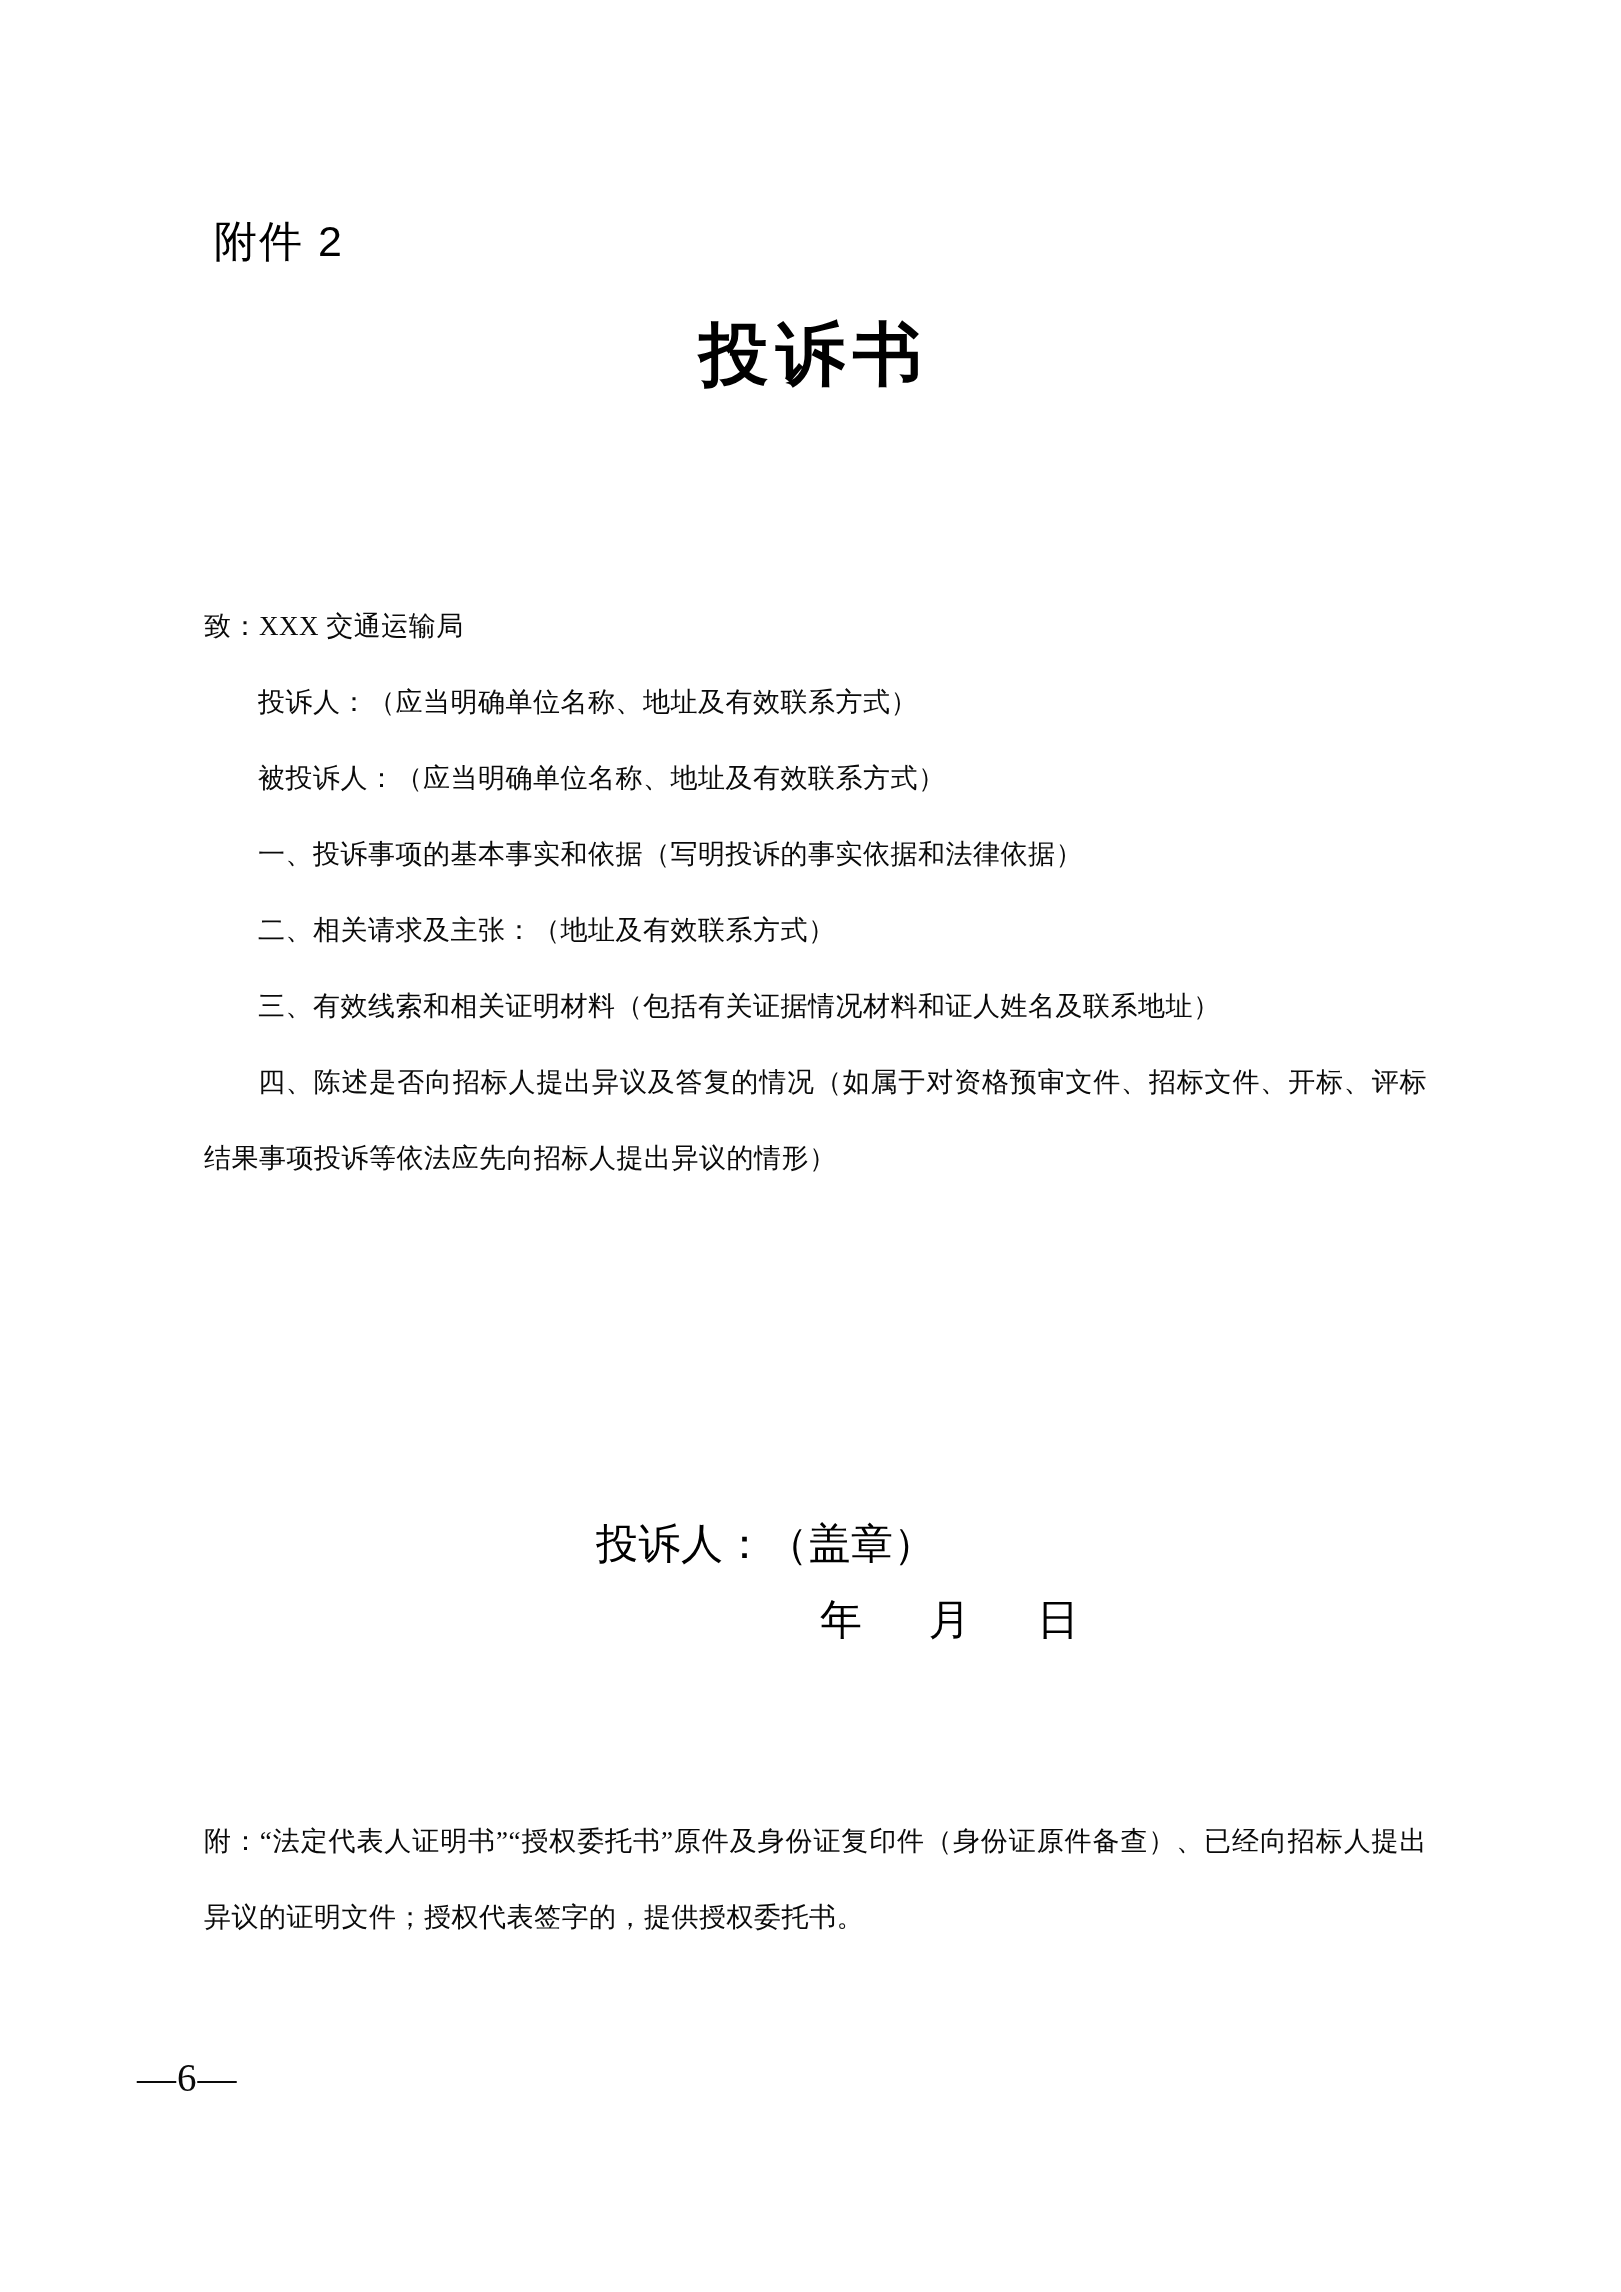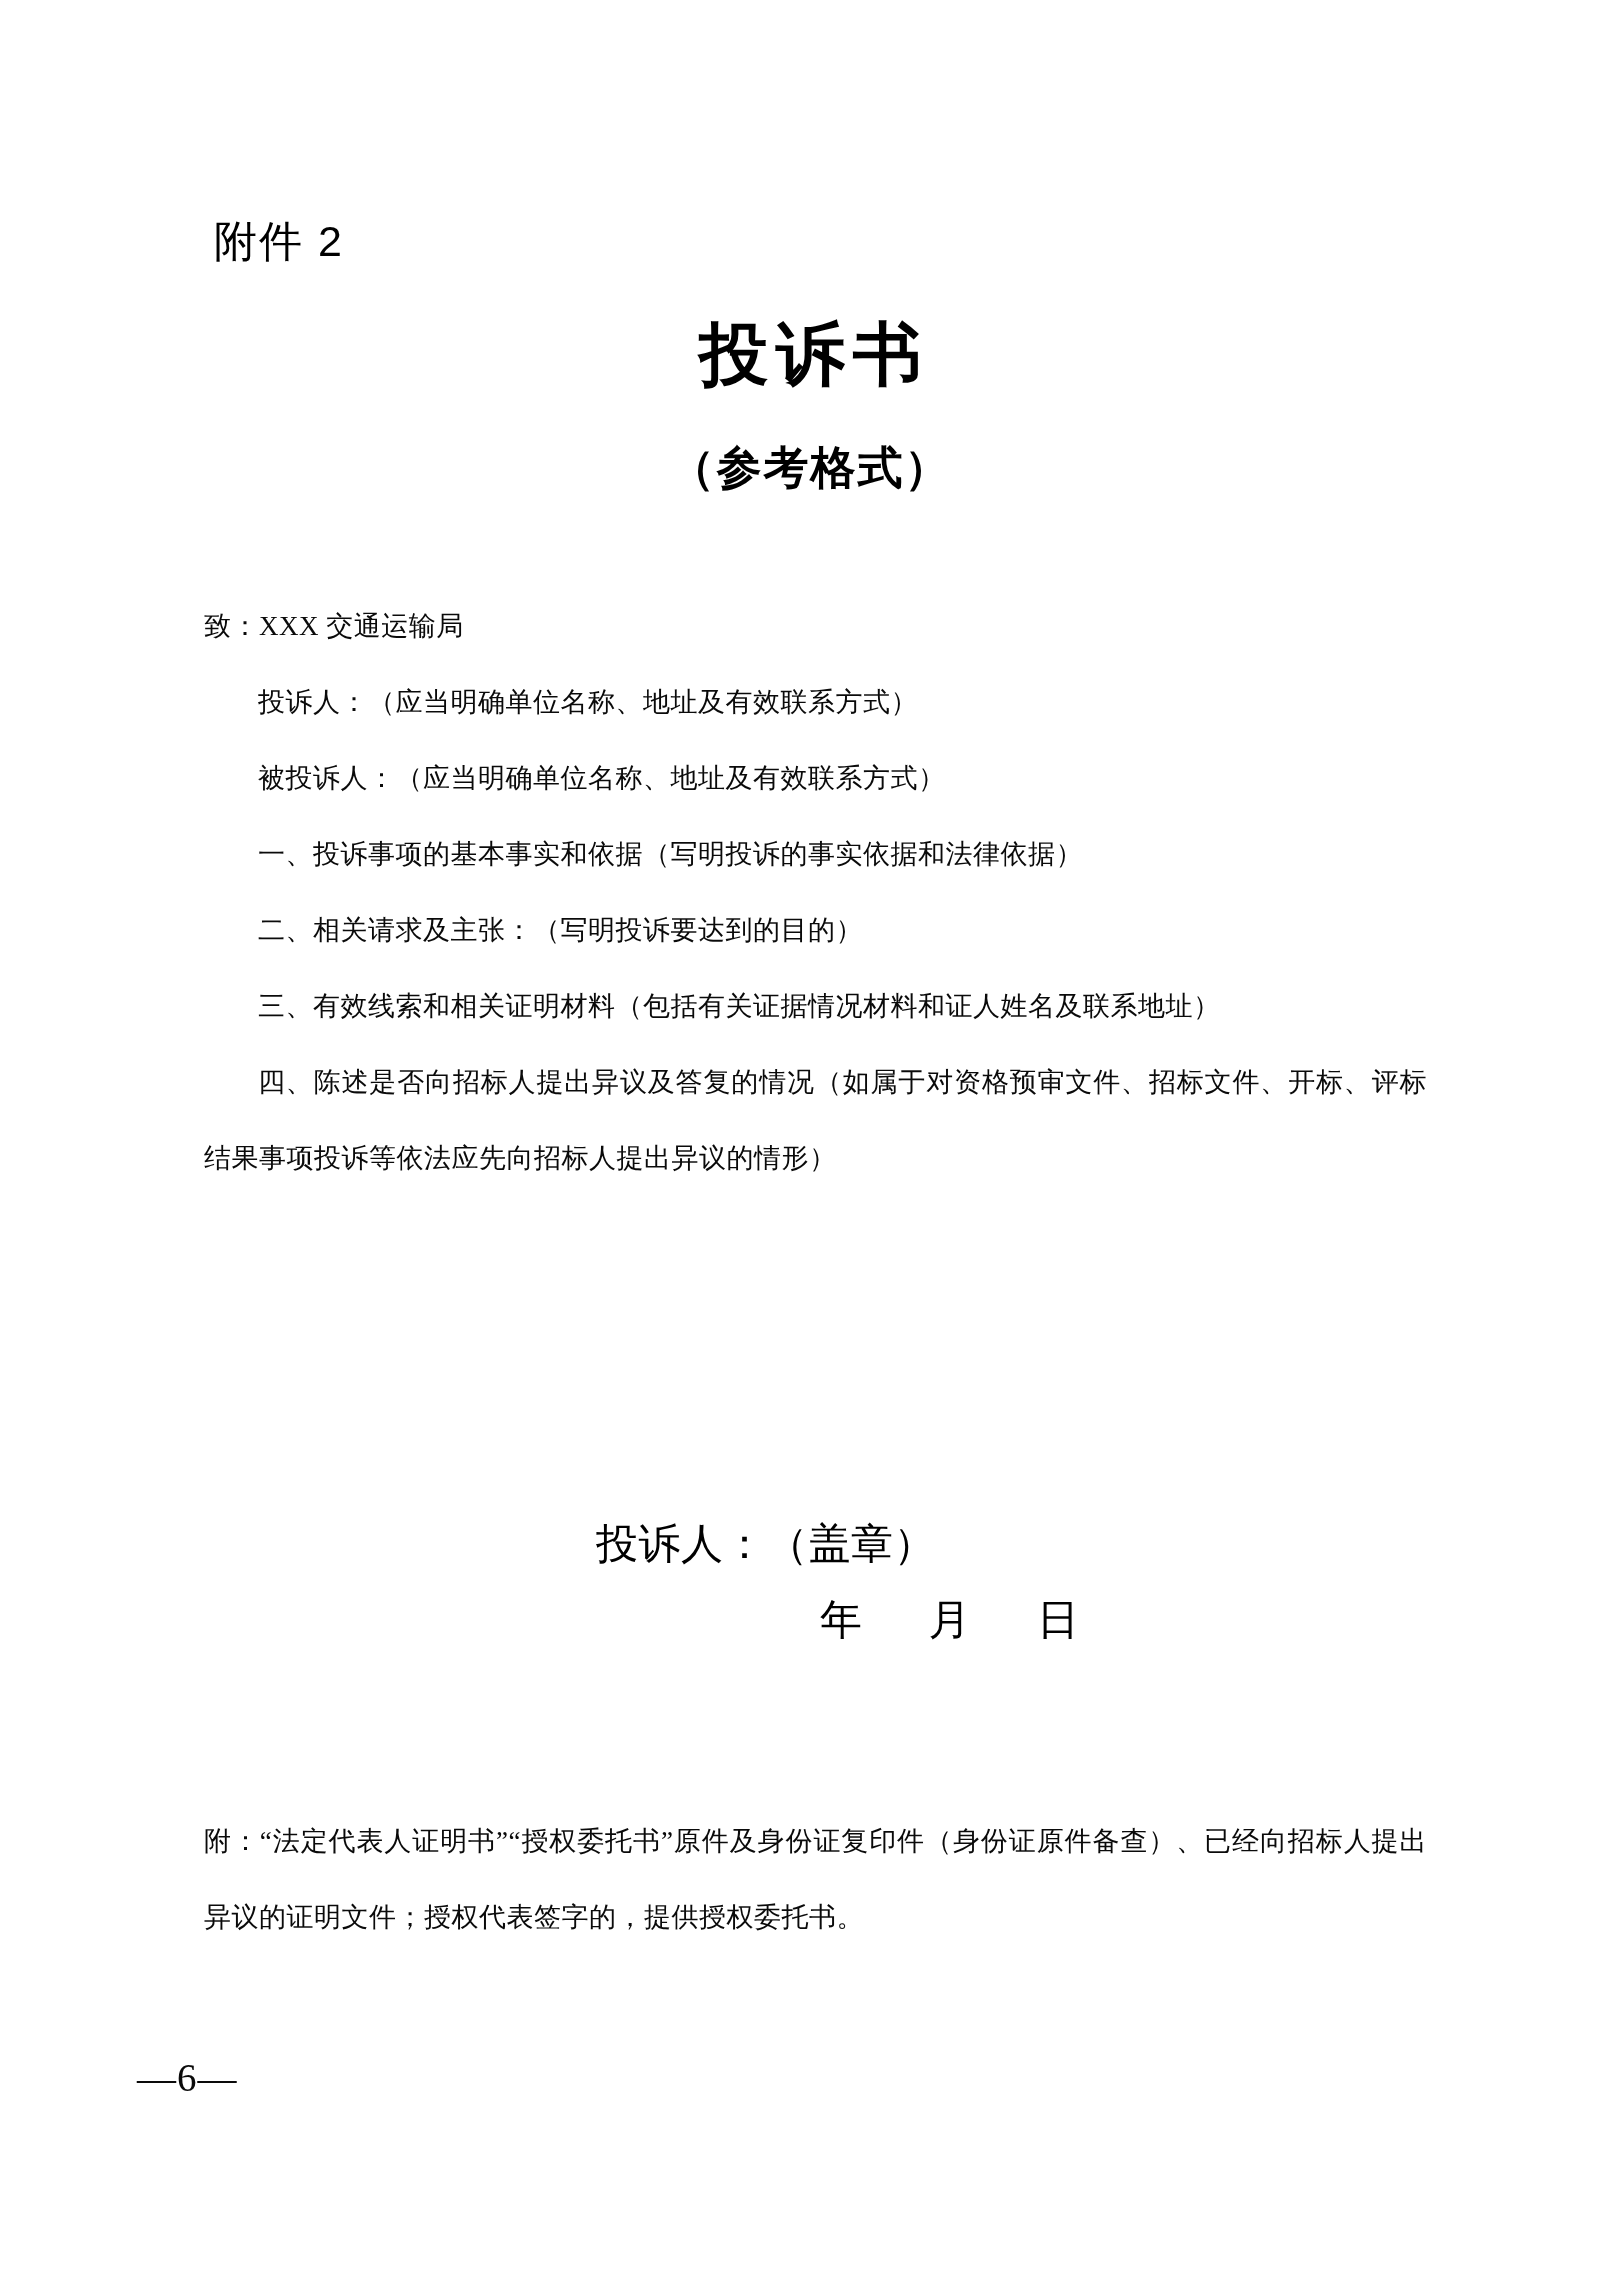--- a/index.html
+++ b/index.html
@@ -138,28 +138,27 @@
 </style>
 </head>
 <body>
 
 <div class="page">
 
   <div class="attachment-label">附件 2</div>
 
   <div class="doc-title">投诉书</div>
 
-  <div class="doc-subtitle">（参考格式）</div>
 
   <div class="body-block">
     <p class="para noindent">致：XXX 交通运输局</p>
     <p class="para indent">投诉人：（应当明确单位名称、地址及有效联系方式）</p>
     <p class="para indent">被投诉人：（应当明确单位名称、地址及有效联系方式）</p>
     <p class="para indent">一、投诉事项的基本事实和依据（写明投诉的事实依据和法律依据）</p>
-    <p class="para indent">二、相关请求及主张：（写明投诉要达到的目的）</p>
+    <p class="para indent">二、相关请求及主张：（地址及有效联系方式）</p>
     <p class="para indent">三、有效线索和相关证明材料（包括有关证据情况材料和证人姓名及联系地址）</p>
     <p class="para indent">四、陈述是否向招标人提出异议及答复的情况（如属于对资格预审文件、招标文件、开标、评标结果事项投诉等依法应先向招标人提出异议的情形）</p>
   </div>
 
   <div class="sign-block">
     <p class="sign-line">投诉人：（盖章）</p>
     <p class="date-line">年      月      日</p>
   </div>
 
   <div class="note-block">

